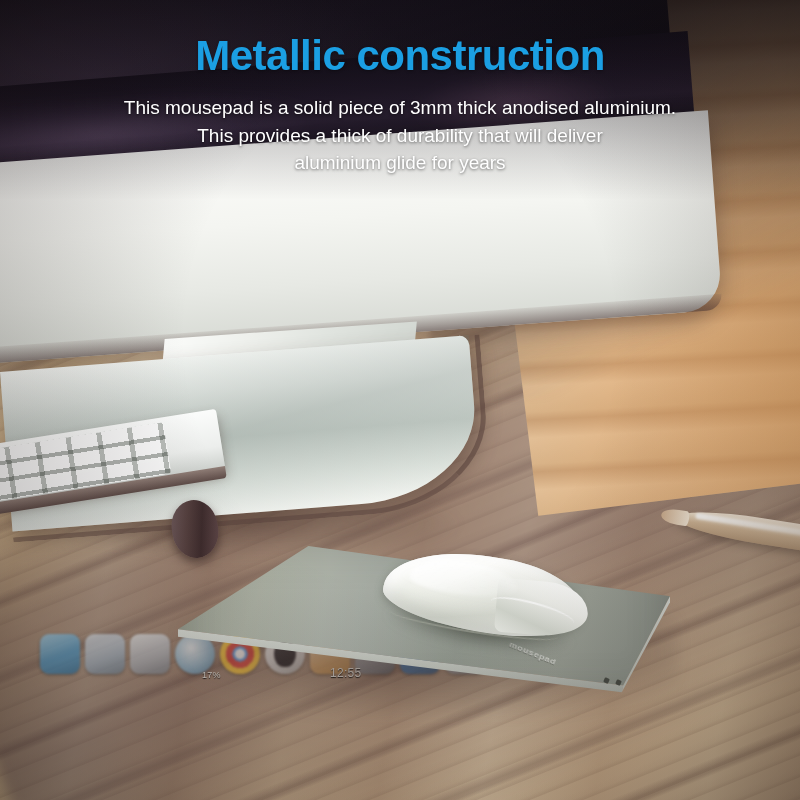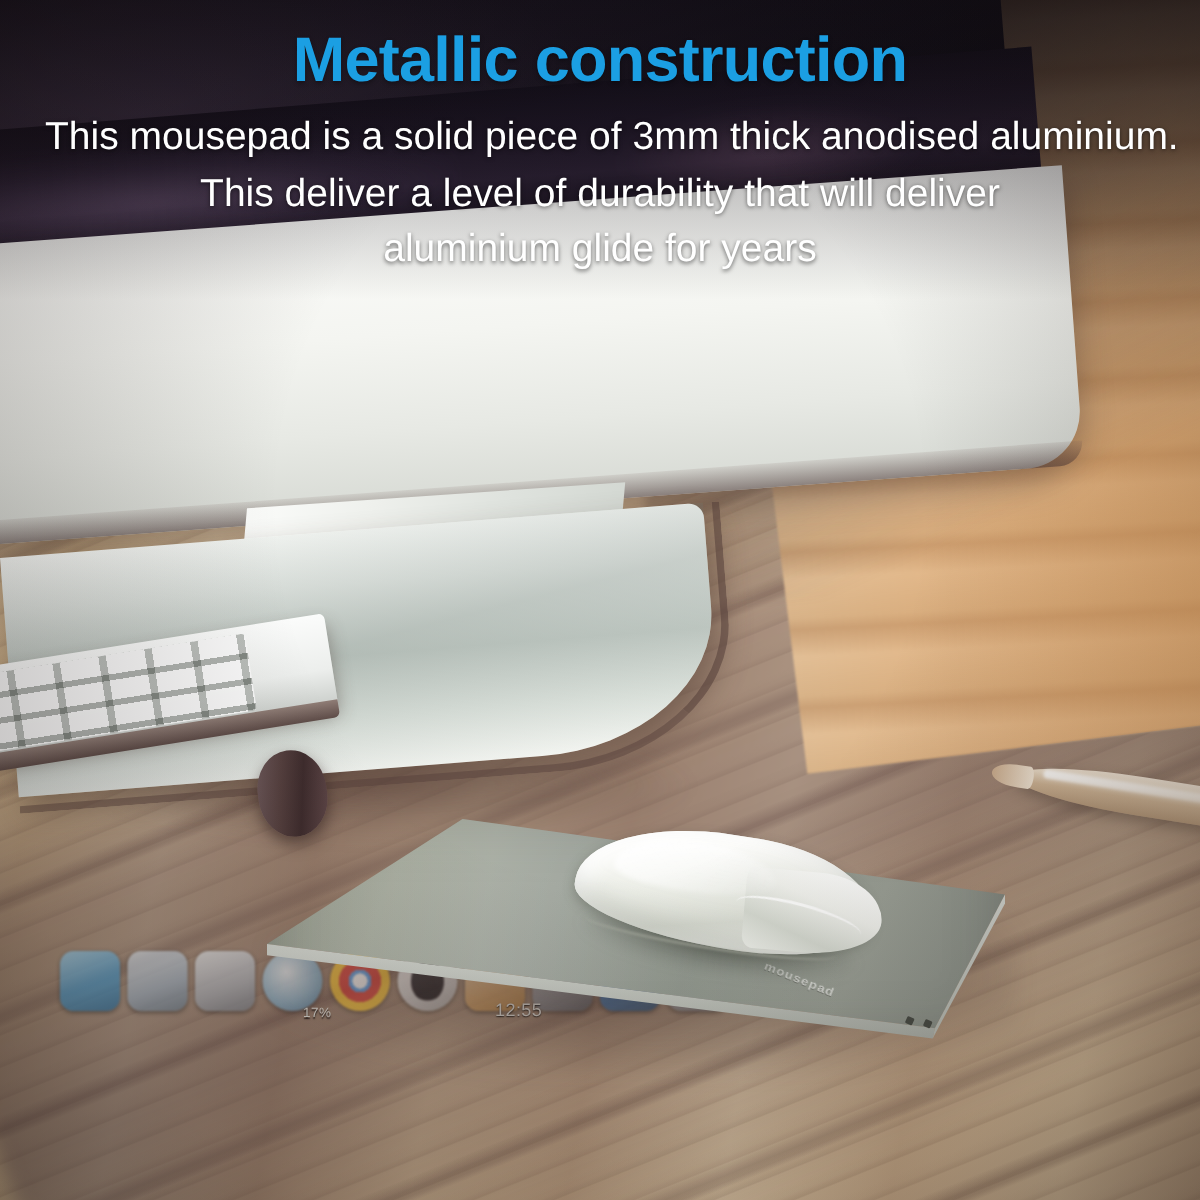--- a/index.html
+++ b/index.html
@@ -519,32 +519,32 @@
 
   
   .copy {
     position: absolute;
     left: 0; top: 18px;
     width: 800px;
     text-align: center;
     pointer-events: none;
   }
   .headline {
-    margin: 0;
+    margin: 16px;
     font-size: 42px;
     font-weight: bold;
     line-height: 1.05;
     letter-spacing: -0.5px;
     color: #1b9fe3;
     text-shadow: 0 1px 3px rgba(0, 0, 0, 0.35);
   }
   .subcopy {
     margin: 10px auto 0;
     width: 740px;
-    font-size: 26px;
+    font-size: 19px;
     line-height: 1.45;
     color: #ffffff;
     text-shadow: 0 1px 3px rgba(0, 0, 0, 0.55);
   }
   .subcopy div { white-space: nowrap; }
 </style>
 </head>
 <body>
 
 <div class="scene">
@@ -626,18 +626,18 @@
     <div class="pen-hi"></div>
   </div>
 
   <div class="top-darken"></div>
   <div class="vignette"></div>
 
   <div class="copy">
     <h1 class="headline">Metallic construction</h1>
     <div class="subcopy">
       <div>This mousepad is a solid piece of 3mm thick anodised aluminium.</div>
-      <div>This deliver a level of durability that will deliver</div>
+      <div>This provides a thick of durability that will deliver</div>
       <div>aluminium glide for years</div>
     </div>
   </div>
 
 </div>
 
 </body></html>

